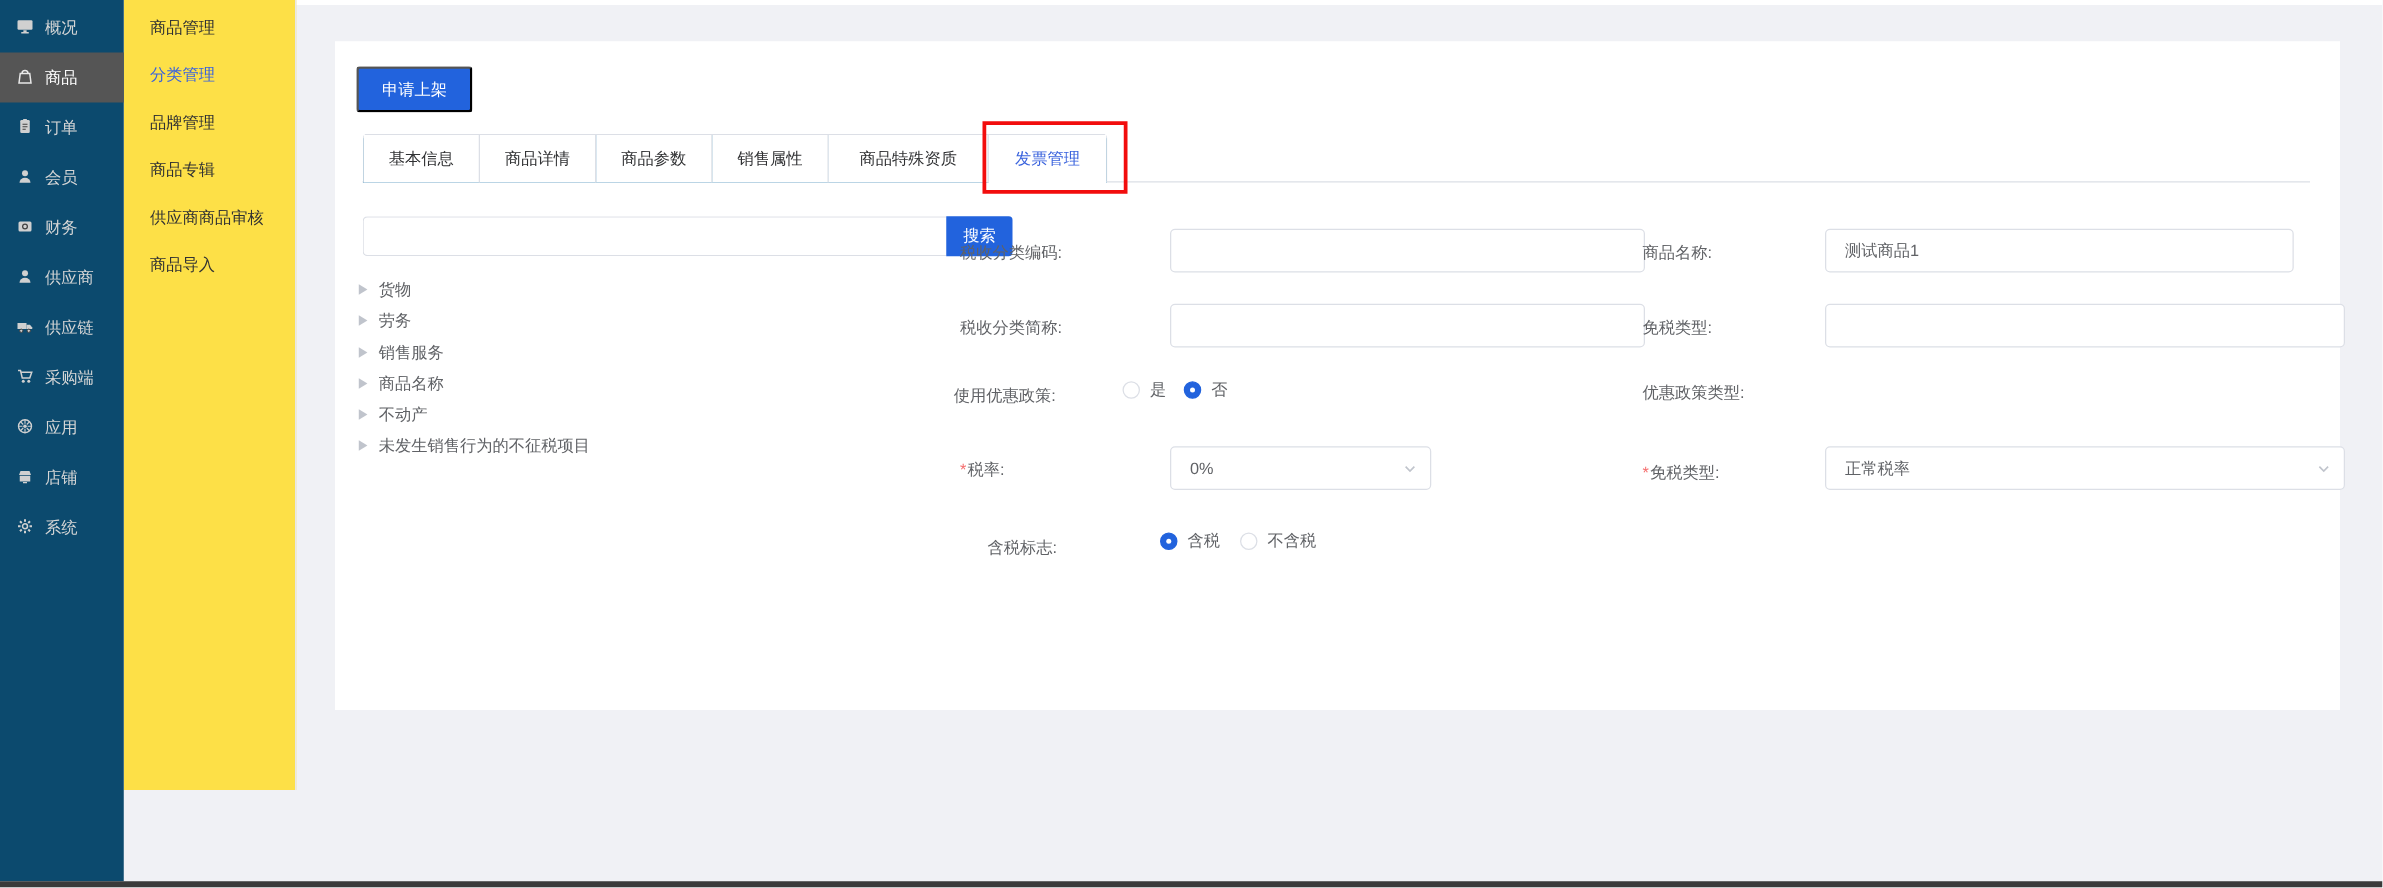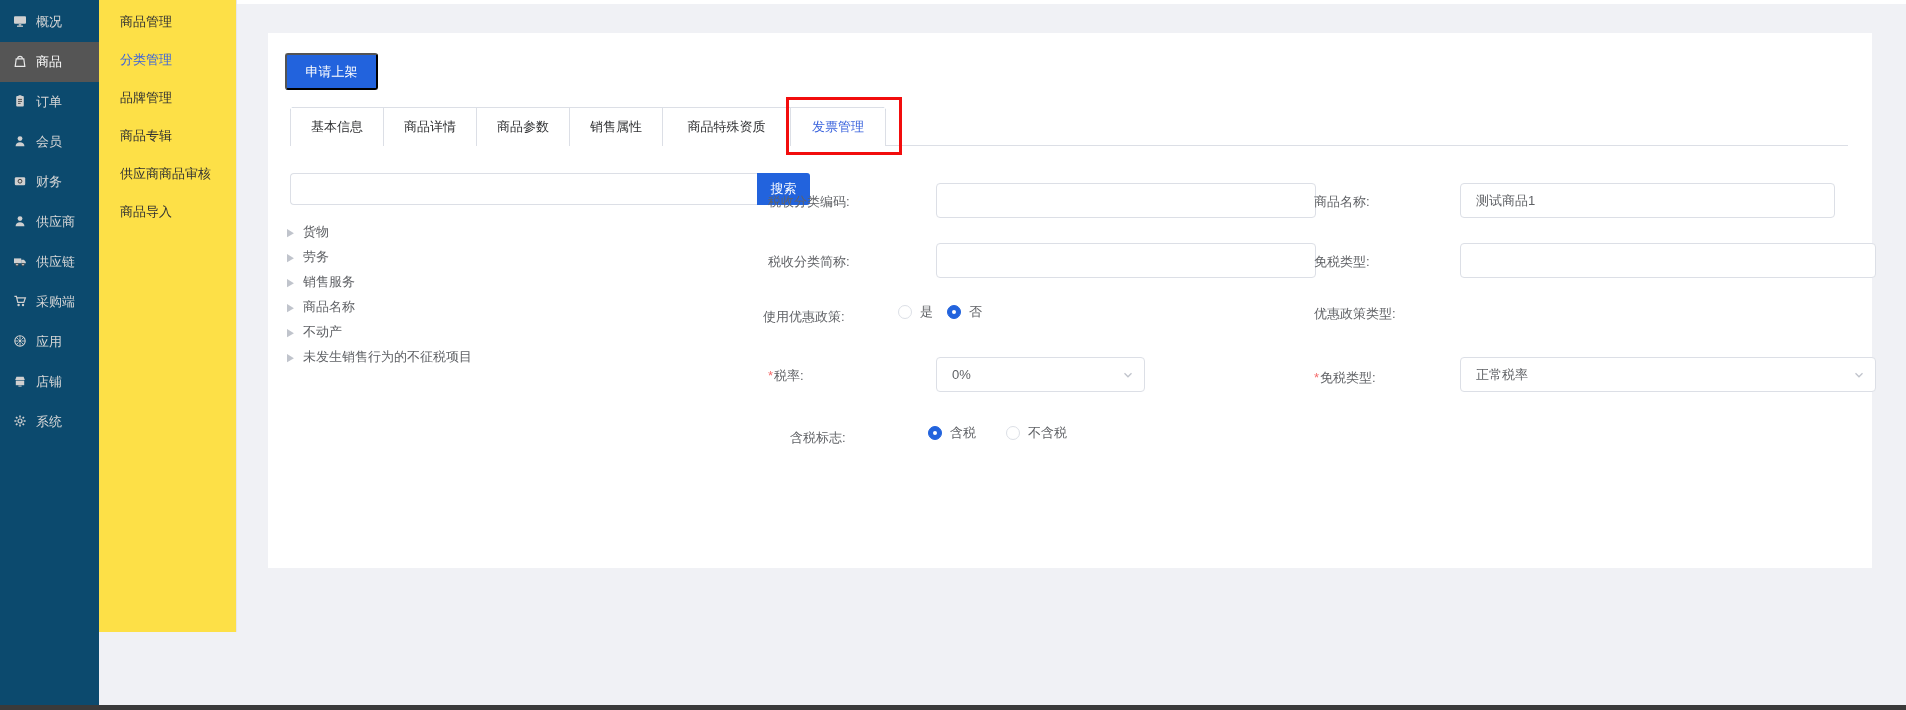--- a/index.html
+++ b/index.html
@@ -237,20 +237,20 @@
   <div class="control select" style="left:1192px;top:324px;width:416px">
     <span>正常税率</span>
     <span class="chev"><svg width="12" height="12" viewBox="0 0 12 12">
           <path d="M2.5 4.3 L6 7.8 L9.5 4.3" fill="none" stroke="#c0c4cc" stroke-width="1.3"></path>
         </svg></span>
   </div>
 
   <label class="fld-label" style="left:522px;top:396px">含税标志:</label>
   <div class="radio-row" style="left:660px;top:392px">
     <span class="radio checked"></span>
-    <span style="margin-right:30px">含税</span>
+    <span style="margin-right:16px">含税</span>
     <span class="radio"></span>
     <span>不含税</span>
   </div>
 
 </section>
 
 <div class="bottombar"></div>
 
 </body></html>

